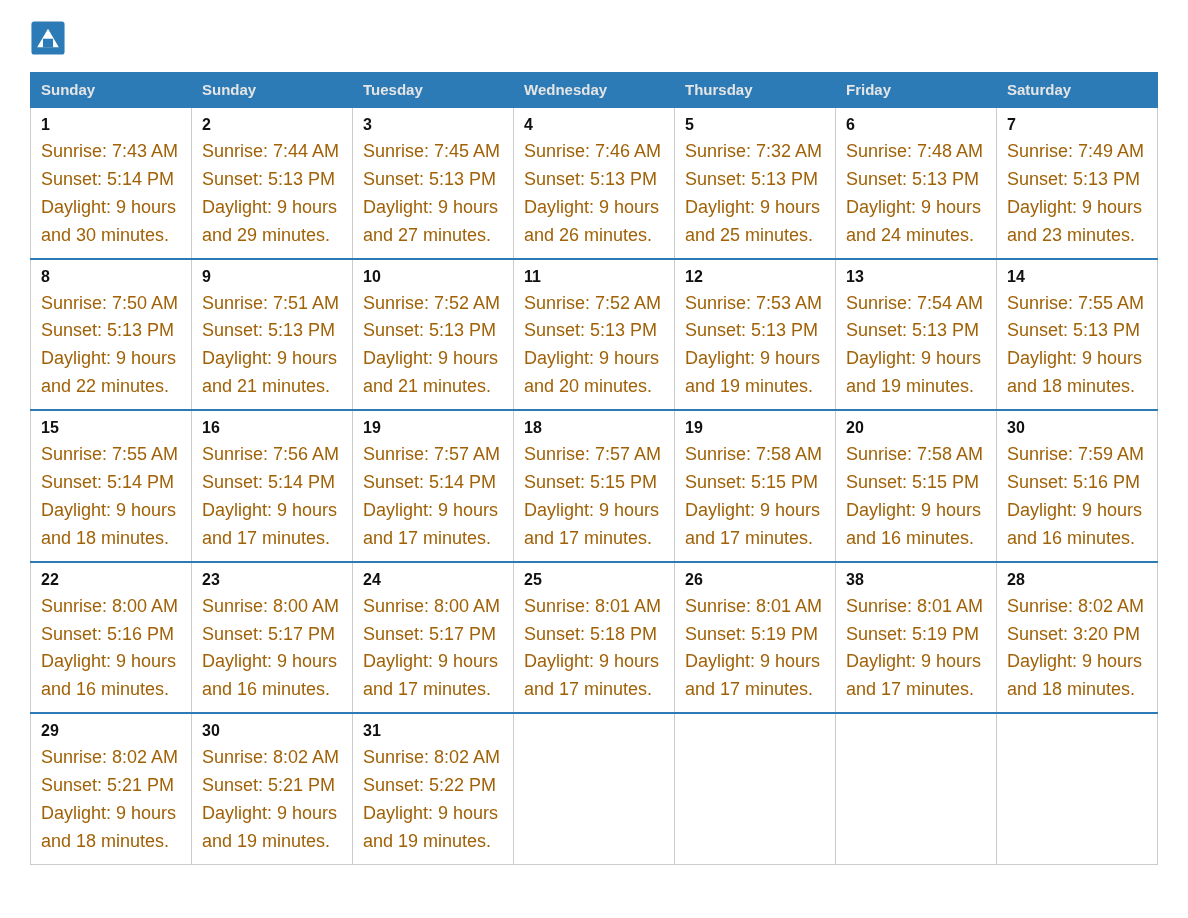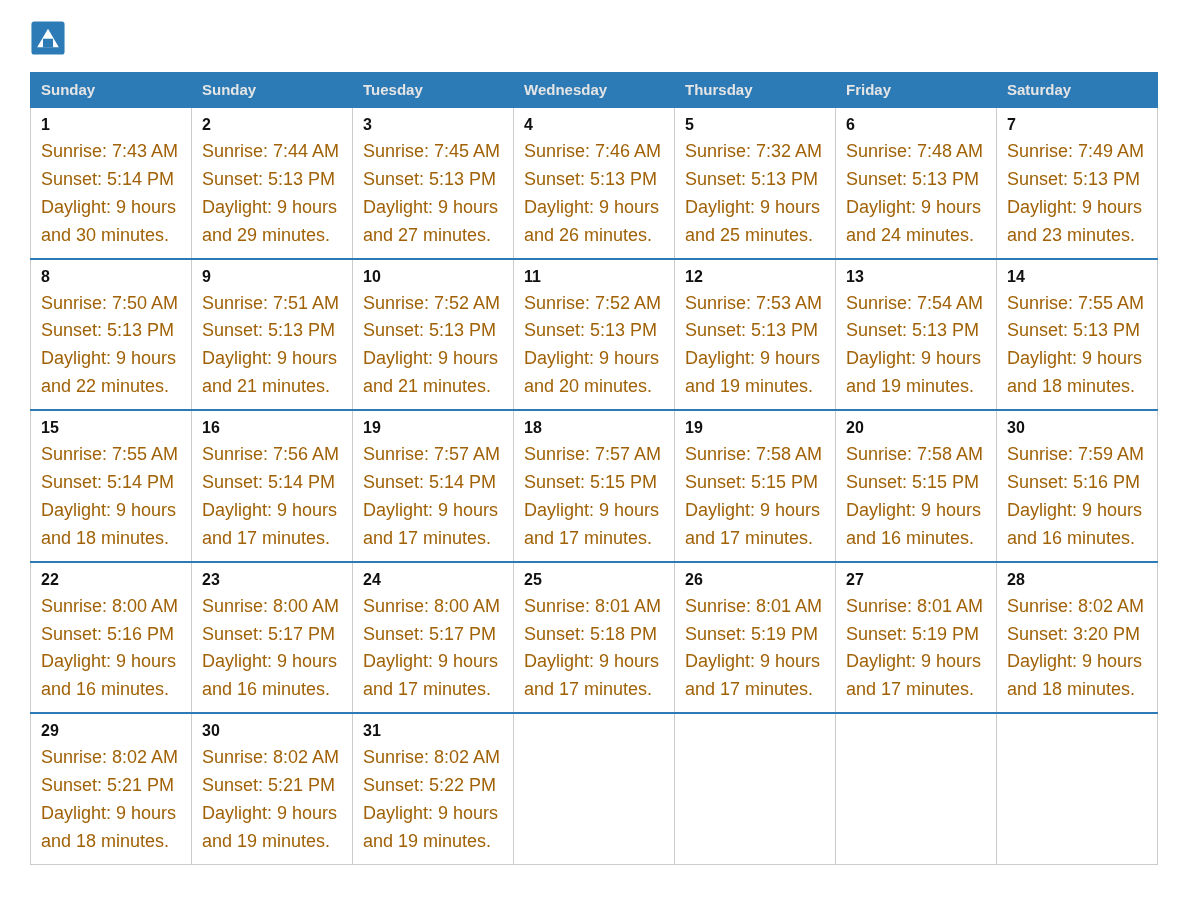--- a/index.html
+++ b/index.html
@@ -223,21 +223,21 @@
         </td>
         <td>
           <div class="day-number">25</div>
           <div class="day-info"><span>Sunrise: 8:01 AM</span><br><span>Sunset: 5:18 PM</span><br><span>Daylight: 9 hours</span><br><span>and 17 minutes.</span></div>
         </td>
         <td>
           <div class="day-number">26</div>
           <div class="day-info"><span>Sunrise: 8:01 AM</span><br><span>Sunset: 5:19 PM</span><br><span>Daylight: 9 hours</span><br><span>and 17 minutes.</span></div>
         </td>
         <td>
-          <div class="day-number">27</div>
+          <div class="day-number">38</div>
           <div class="day-info"><span>Sunrise: 8:01 AM</span><br><span>Sunset: 5:19 PM</span><br><span>Daylight: 9 hours</span><br><span>and 17 minutes.</span></div>
         </td>
         <td>
           <div class="day-number">28</div>
           <div class="day-info"><span>Sunrise: 8:02 AM</span><br><span>Sunset: 3:20 PM</span><br><span>Daylight: 9 hours</span><br><span>and 18 minutes.</span></div>
         </td>
       </tr>
       <tr class="row-divider">
         <td>
           <div class="day-number">29</div>

